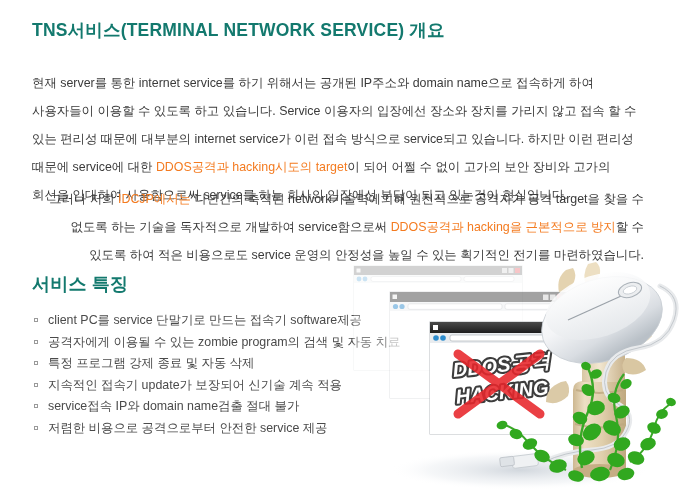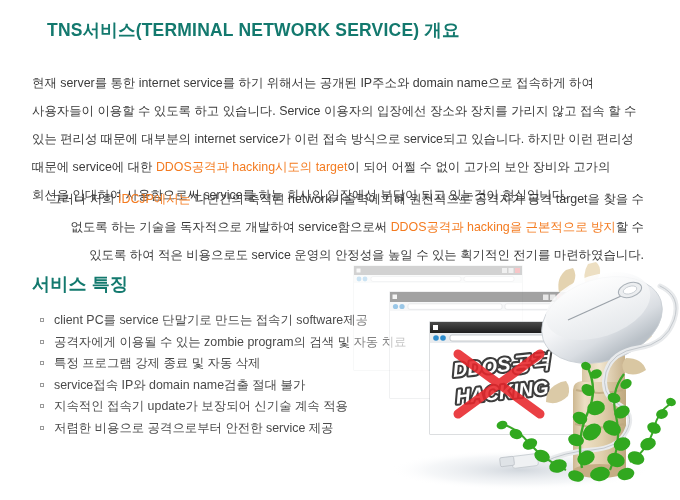--- a/index.html
+++ b/index.html
@@ -28,21 +28,20 @@
     position: absolute;
     left: 32px;
     color: #13796e;
     font-weight: bold;
     letter-spacing: 0.2px;
     white-space: nowrap;
   }
   #title-main {
     top: 18px;
     font-size: 17.5px;
-    margin-left: 15px;
   }
   #title-features {
     top: 272px;
     font-size: 18px;
   }
 
   
   .body-block {
     position: absolute;
     left: 32px;
@@ -55,21 +54,21 @@
     margin-top: 12px;
   }
   #para-1 { top: 57px; }
   #para-2 { top: 173px; text-align: right; }
 
   .hl { color: #f47b20; }
 
   
   .feature-list {
     position: absolute;
-    left: 38px;
+    left: 32px;
     top: 310px;
     width: 420px;
     margin: 0;
     padding: 0;
     list-style: none;
   }
   .feature-item {
     position: relative;
     padding-left: 16px;
     font-size: 12.4px;
@@ -124,25 +123,25 @@
     <li class="feature-item">
       <span class="bullet-sq"></span>
       <span>공격자에게 이용될 수 있는 zombie program의 검색 및 자동 치료</span>
     </li>
     <li class="feature-item">
       <span class="bullet-sq"></span>
       <span>특정 프로그램 강제 종료 및 자동 삭제</span>
     </li>
     <li class="feature-item">
       <span class="bullet-sq"></span>
+      <span>지속적인 접속기 update가 보장되어 신기술 계속 적용</span>
+    </li>
+    <li class="feature-item">
+      <span class="bullet-sq"></span>
       <span>service접속 IP와 domain name검출 절대 불가</span>
-    </li>
-    <li class="feature-item">
-      <span class="bullet-sq"></span>
-      <span>지속적인 접속기 update가 보장되어 신기술 계속 적용</span>
     </li>
     <li class="feature-item">
       <span class="bullet-sq"></span>
       <span>저렴한 비용으로 공격으로부터 안전한 service 제공</span>
     </li>
   </ul>
 
   <div class="illustration">
     <svg width="350" height="238" viewBox="0 0 350 238" xmlns="http://www.w3.org/2000/svg">
       <defs>

